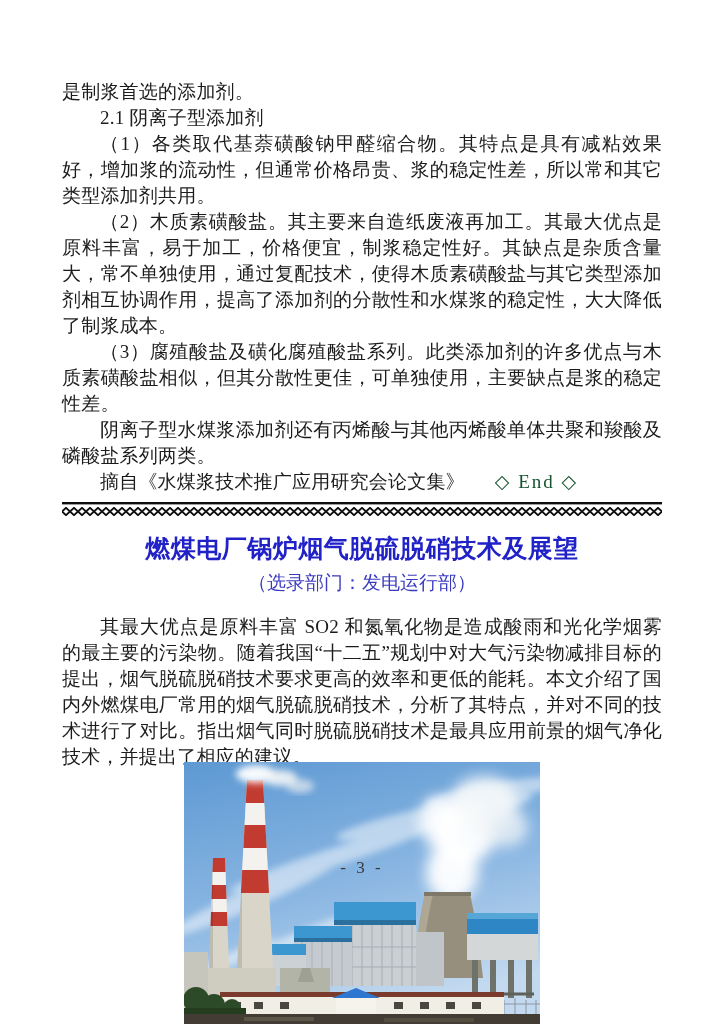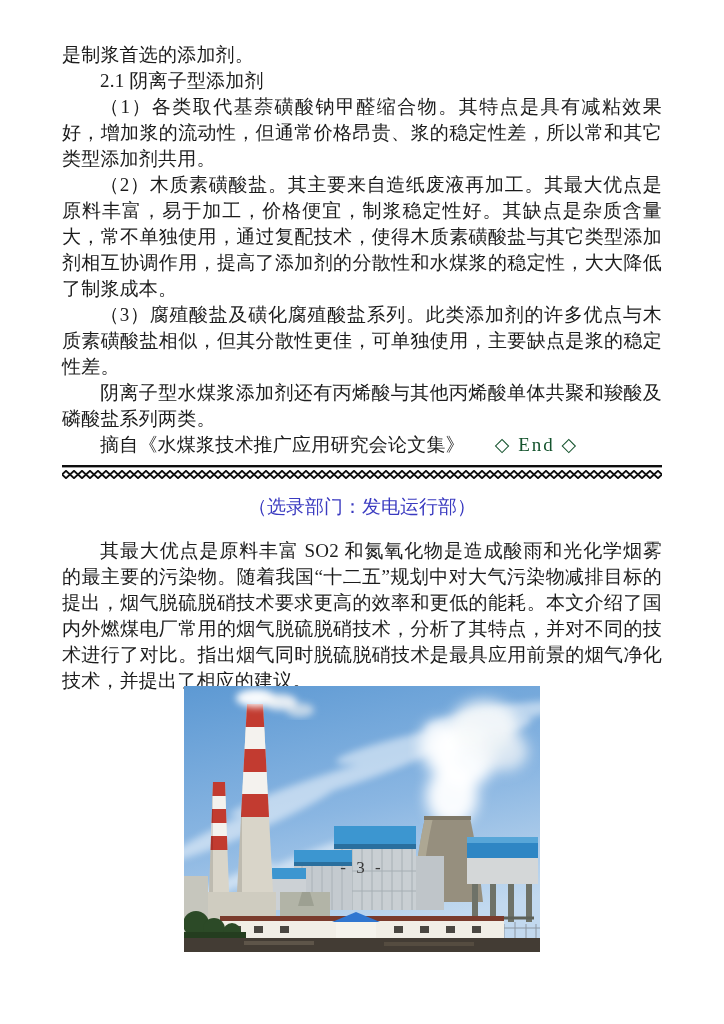--- a/index.html
+++ b/index.html
@@ -6,21 +6,21 @@
   body{
     width:724px;height:1024px;
     font-family:"Liberation Serif","DejaVu Serif",serif;
     color:#1c1c1c;
     overflow:hidden;
   }
   .page{
     position:relative;
     width:724px;height:908px;
     box-sizing:border-box;
-    padding:42px 62px 0 62px;
+    padding:79px 62px 0 62px;
     background:#ffffff;
   }
   .bodytext p{
     margin:0;
     font-size:19px;
     line-height:26px;
     text-align:justify;
     letter-spacing:0.2px;
   }
   p.indent{ text-indent:2em; }
@@ -42,21 +42,21 @@
     margin:16px 0 0 0;
     text-align:center;
     font-family:"Liberation Sans","DejaVu Sans",sans-serif;
     font-weight:bold;
     font-size:25px;
     line-height:30px;
     color:#2121c8;
     letter-spacing:0.5px;
   }
   .dept-note{
-    margin:15px 0 0 0;
+    margin:8px 0 0 0;
     text-align:center;
     font-size:19px;
     line-height:24px;
     color:#3a3ac0;
   }
   .abstract{ margin-top:19px; }
   figure.photo{
     margin:-8px auto 0 auto;
     width:356px;
     height:266px;
@@ -91,20 +91,21 @@
   <svg class="divider" width="600" height="15" viewBox="0 0 600 15" xmlns="http://www.w3.org/2000/svg">
     <rect x="0" y="0" width="600" height="2.4" fill="#0d0d0d"></rect>
     <defs>
       <pattern id="zigzag" x="0" y="5" width="8" height="9" patternUnits="userSpaceOnUse">
         <path d="M0,4.5 L4,0.8 L8,4.5 M0,4.5 L4,8.2 L8,4.5" stroke="#0d0d0d" stroke-width="1.8" fill="none"></path>
       </pattern>
     </defs>
     <rect x="0" y="5" width="600" height="9" fill="url(#zigzag)"></rect>
   </svg>
 
+  <h1 class="article-title">燃煤电厂锅炉烟气脱硫脱硝技术及展望</h1>
   <p class="dept-note">（选录部门：发电运行部）</p>
 
   <div class="bodytext abstract">
     <p class="indent">其最大优点是原料丰富 SO2 和氮氧化物是造成酸雨和光化学烟雾的最主要的污染物。随着我国“十二五”规划中对大气污染物减排目标的提出，烟气脱硫脱硝技术要求更高的效率和更低的能耗。本文介绍了国内外燃煤电厂常用的烟气脱硫脱硝技术，分析了其特点，并对不同的技术进行了对比。指出烟气同时脱硫脱硝技术是最具应用前景的烟气净化技术，并提出了相应的建议。</p>
   </div>
 
   <figure class="photo">
     <svg width="356" height="266" viewBox="0 0 356 266" xmlns="http://www.w3.org/2000/svg">
       <defs>
         <linearGradient id="sky" x1="0" y1="0" x2="0.3" y2="1">

